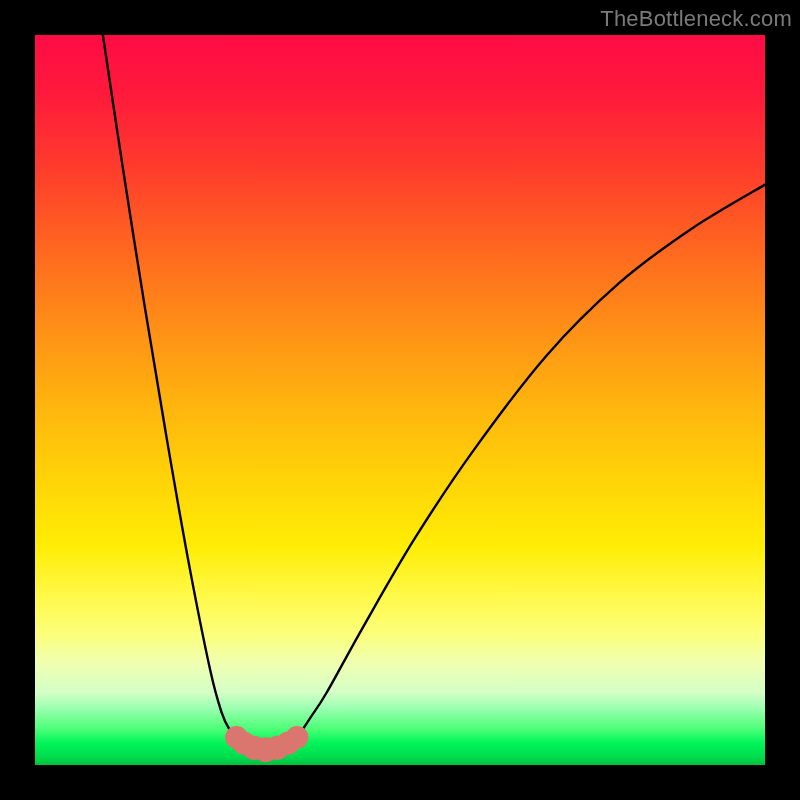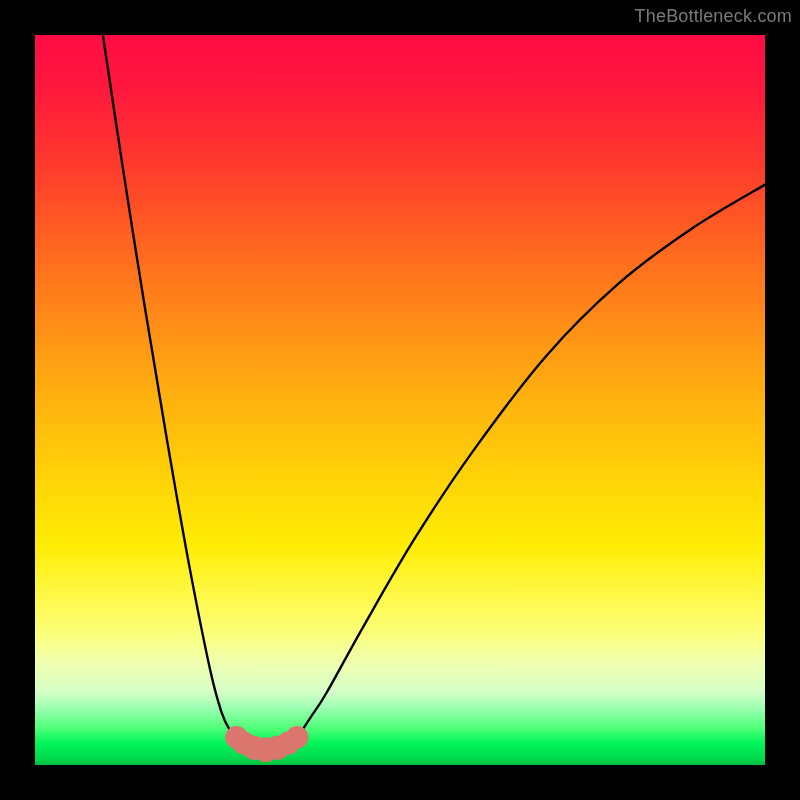--- a/index.html
+++ b/index.html
@@ -45,21 +45,21 @@
       #00f55a 97%,
       #00db4d 99%,
       #00bf3c 100%
     );
   }
   .watermark {
     position: absolute;
     top: 6px;
     right: 8px;
     color: #7a7a7a;
-    font-size: 18px;
+    font-size: 22px;
     letter-spacing: 0.2px;
     font-weight: 500;
   }
   svg.curve {
     position: absolute;
     left: 0;
     top: 0;
     width: 730px;
     height: 730px;
     overflow: visible;

